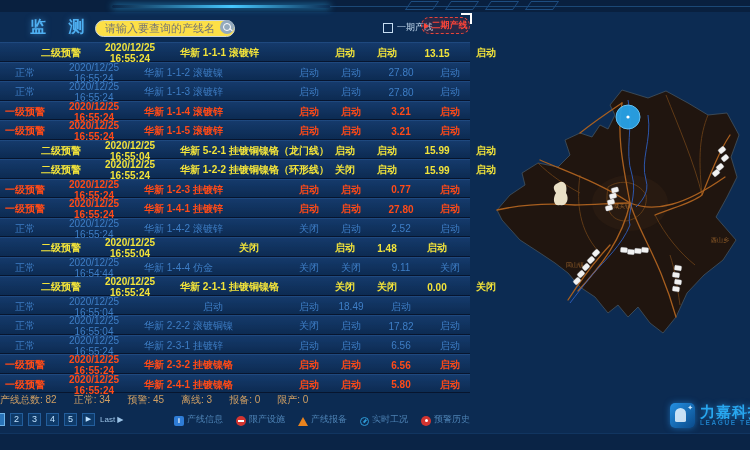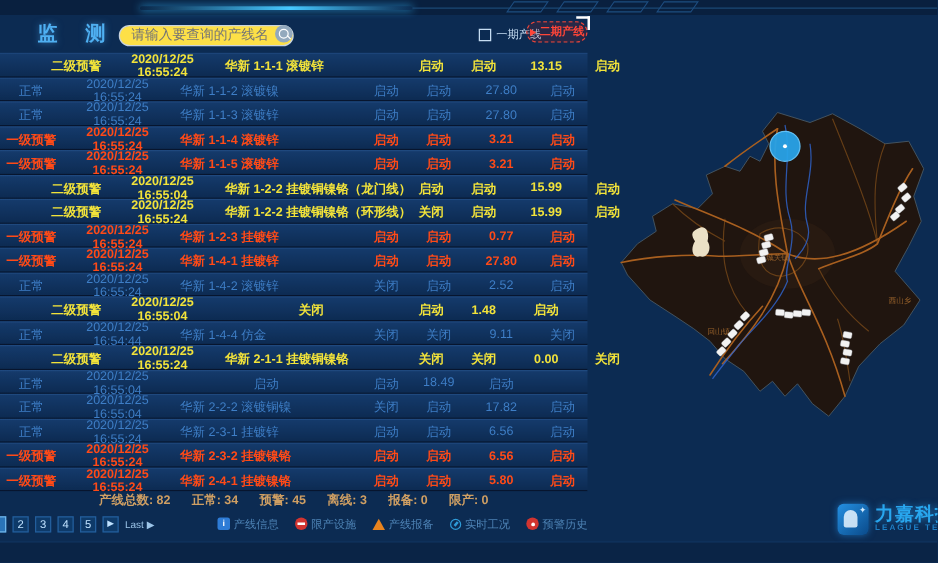--- a/index.html
+++ b/index.html
@@ -44,30 +44,30 @@
     background:linear-gradient(180deg,#123765,#0e2c54);}
   .row{height:18.5px;font-size:10px;
     background:linear-gradient(180deg,rgba(42,96,170,.30),rgba(16,42,84,.12));
     box-shadow:inset 0 1px 0 rgba(80,140,210,.18);
     border-bottom:1px solid rgba(5,18,40,.9);cursor:pointer;}
   .c-name{text-align:left;padding-left:6px;white-space:nowrap;overflow:hidden;}
   .lv-warning2{color:#f2e33a;font-weight:bold;padding-left:36px;}
   .lv-warning1{color:#ff4a17;font-weight:bold;}
   .lv-normal{color:#3e7ec6;}
   
-  .summary{position:absolute;left:0;top:393px;width:470px;display:flex;justify-content:center;gap:17px;
-    font-size:10px;font-weight:bold;color:#cf9f63;}
+  .summary{position:absolute;left:0;top:393px;width:470px;display:flex;gap:17px;
+    font-size:10px;font-weight:normal;color:#cf9f63;}
   
   .bottombar{position:absolute;left:0;top:410px;width:470px;height:18px;display:flex;align-items:center;padding-left:3px;box-sizing:border-box;}
   .pgbox{min-width:13px;height:13px;background:#0e3a69;border:1px solid #235e9c;color:#bfe2ff;
     font-size:9px;display:flex;align-items:center;justify-content:center;margin-right:5px;cursor:pointer;box-sizing:border-box;}
   .pg-current{margin-left:-11px;background:#2a74b8;border-color:#6fb4e8;width:13px;}
   .pg-last{background:none;border:none;color:#9cc4e8;font-size:8px;min-width:auto;}
   .legend{margin-left:auto;display:flex;gap:13px;font-size:9px;color:#4d82b4;align-items:center;}
-  .litem{display:flex;align-items:center;gap:3px;cursor:pointer;}
+  .litem{display:flex;align-items:flex-end;gap:3px;cursor:pointer;}
   .licon{width:10px;height:10px;display:inline-flex;align-items:center;justify-content:center;position:relative;flex:none;}
   .info-icon{background:#2e7cd6;border-radius:2px;color:#fff;font-size:7px;font-weight:bold;}
   .restrict-icon{background:#d23430;border-radius:50%;}
   .restrict-icon::after{content:"";width:6px;height:2px;background:#fff;}
   .report-icon{width:0;height:0;border-left:5px solid transparent;border-right:5px solid transparent;border-bottom:9px solid #e8831e;}
   .realtime-icon{border:1.5px solid #2e9ad6;border-radius:50%;width:7px;height:7px;box-sizing:content-box;}
   .realtime-icon::after{content:"";width:1.5px;height:4px;background:#2e9ad6;transform:rotate(40deg);}
   .alarm-history-icon{background:#d23430;border-radius:50%;}
   .alarm-history-icon::after{content:"";width:3px;height:3px;border-radius:50%;background:#fff;}
   
@@ -156,21 +156,21 @@
         <span>2020/12/25 16:55:24</span>
         <span class="c-name">华新 1-1-5 滚镀锌</span>
         <span>启动</span>
         <span>启动</span>
         <span>3.21</span>
         <span>启动</span>
       </div>
       <div class="row grid7 lv-warning2">
         <span>二级预警</span>
         <span>2020/12/25 16:55:04</span>
-        <span class="c-name">华新 1-2-2 挂镀铜镍铬（龙门线）</span>
+        <span class="c-name">华新 5-2-1 挂镀铜镍铬（龙门线）</span>
         <span>启动</span>
         <span>启动</span>
         <span>15.99</span>
         <span>启动</span>
       </div>
       <div class="row grid7 lv-warning2">
         <span>二级预警</span>
         <span>2020/12/25 16:55:24</span>
         <span class="c-name">华新 1-2-2 挂镀铜镍铬（环形线）</span>
         <span>关闭</span>

